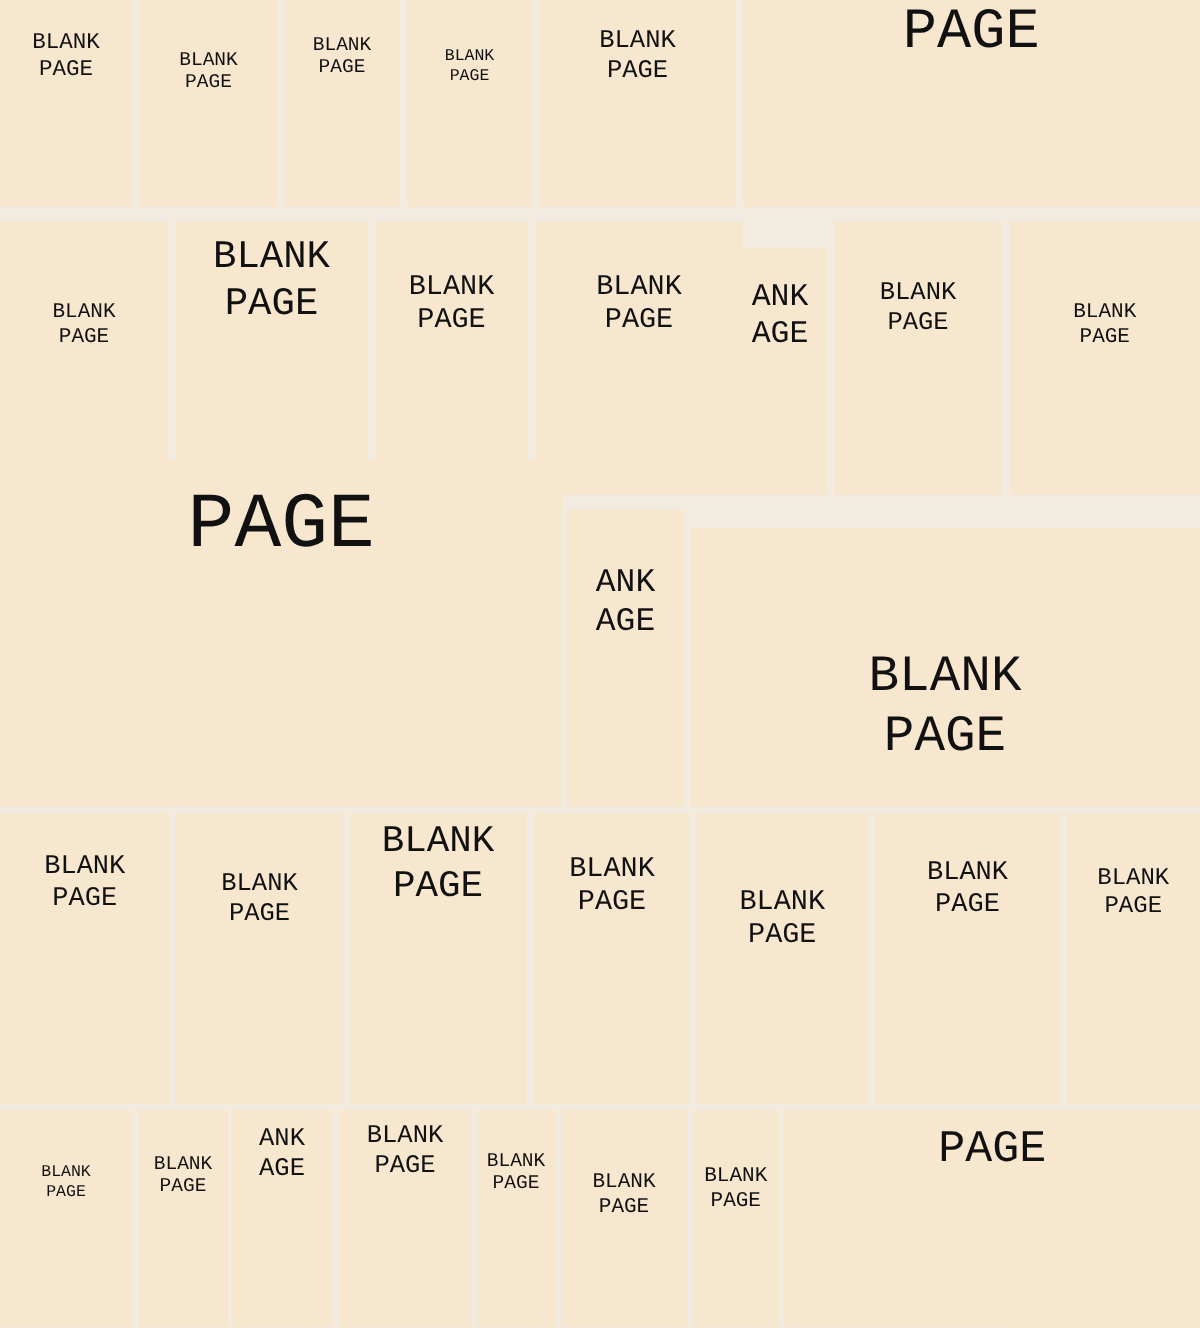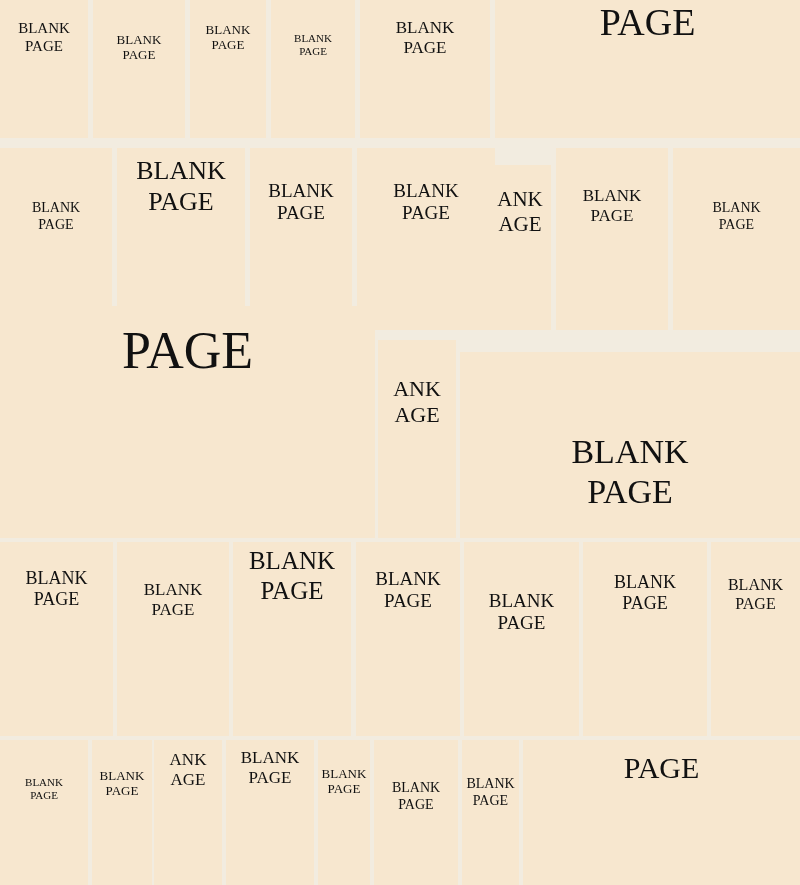--- a/index.html
+++ b/index.html
@@ -6,21 +6,21 @@
     margin: 0;
     padding: 0;
     background: #f2ece0;
   }
   #canvas {
     position: relative;
     width: 800px;
     height: 885px;
     background: #f2ece0;
     overflow: hidden;
-    font-family: Liberation Serif, serif;
+    font-family: Liberation Mono, monospace;
   }
   .page-card {
     position: absolute;
     background: #f7e7cf;
     box-sizing: border-box;
     overflow: hidden;
     display: flex;
     align-items: flex-start;
     justify-content: center;
   }

